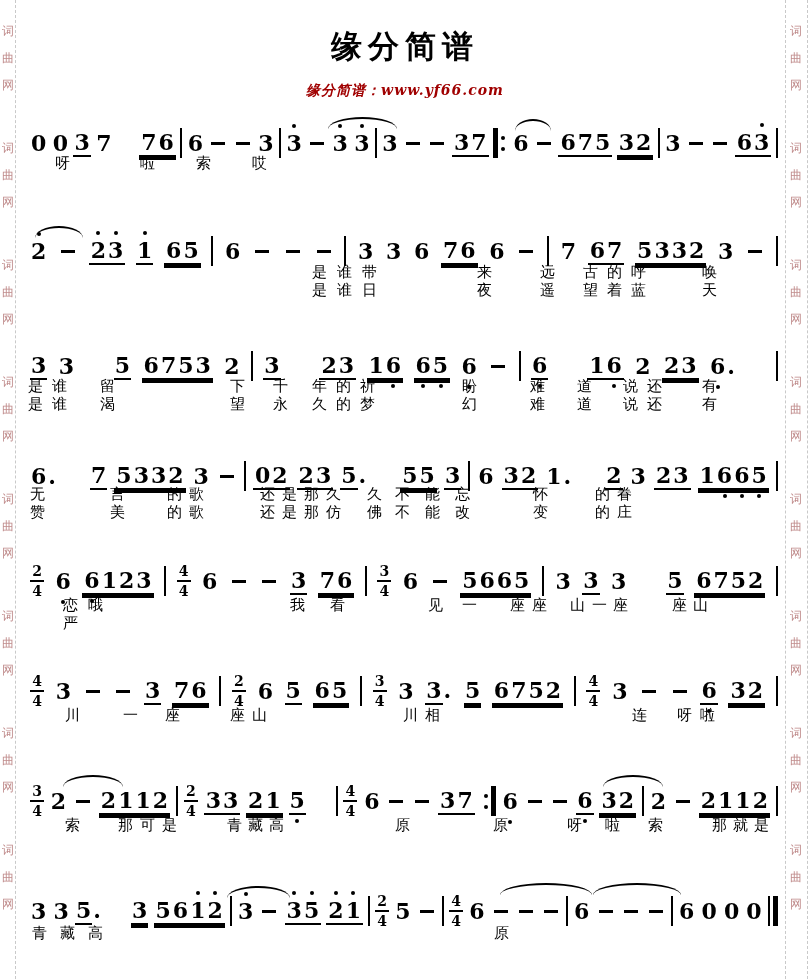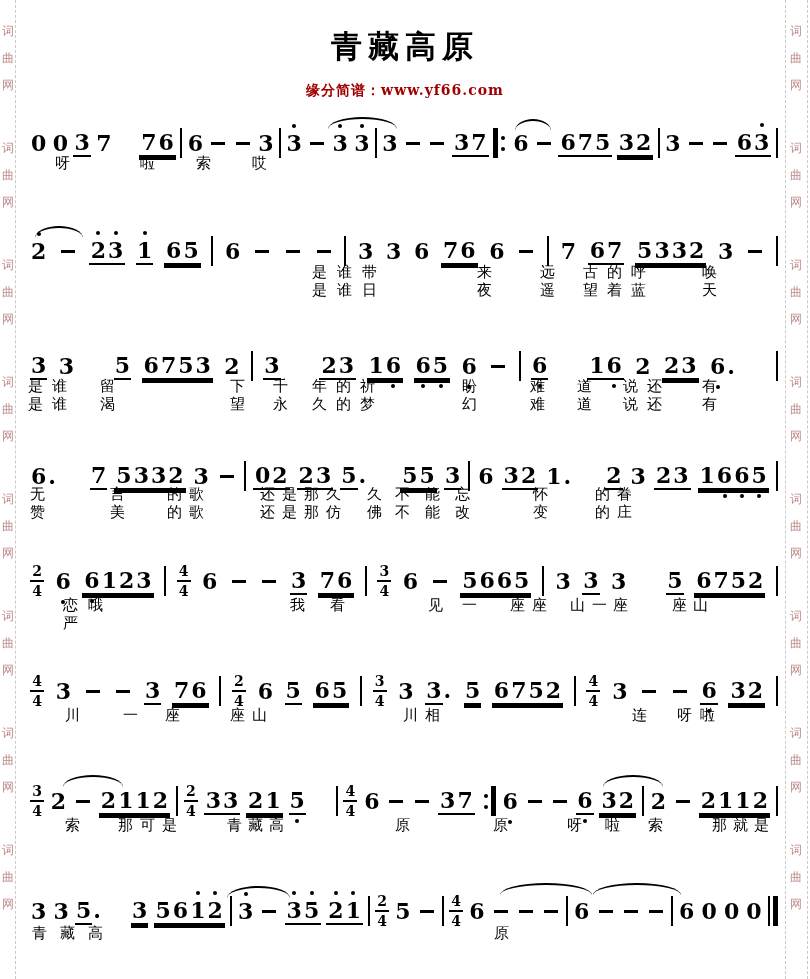--- a/index.html
+++ b/index.html
@@ -6,21 +6,21 @@
   #page{position:relative;width:810px;height:979px;background:#fff;overflow:hidden;
         font-family:"DejaVu Serif","Liberation Serif",serif;color:#000;}
   .vdash{position:absolute;top:0;bottom:0;width:0;border-left:1px dashed #c9c9c9;}
   .wm{position:absolute;top:25px;display:flex;flex-direction:column;align-items:center;
       font-size:12px;line-height:1;}
   .wm span{margin-bottom:15px;}
   .wm .wmgap{height:36px;}
   #title{position:absolute;top:26px;left:0;width:100%;text-align:center;font-size:31px;
          font-weight:bold;letter-spacing:6px;margin:0;}
   #subtitle{position:absolute;top:82px;left:0;width:100%;text-align:center;font-size:14px;
-            font-weight:bold;letter-spacing:1px;}
+            font-weight:bold;letter-spacing:1px;font-style:italic;}
   .system{position:absolute;left:30px;width:748px;height:80px;}
   .notes{position:relative;display:flex;align-items:center;justify-content:space-between;
          height:36px;font-weight:bold;}
   .notes>*{flex:0 0 auto;}
   .nw{display:inline-flex;align-items:baseline;}
   .note{position:relative;display:inline-block;font-size:22px;line-height:26px;padding:0 1px;}
   .u1{border-bottom:2px solid #000;}
   .u2{border-bottom:2px solid #000;box-shadow:0 3px 0 0 #000;}
   .grp{display:inline-flex;align-items:baseline;padding:0 1px;}
   .grp .note{border-bottom:none;box-shadow:none;}
@@ -113,21 +113,21 @@
       <span>曲</span>
       <span>网</span>
       <div class="wmgap"></div>
       <span>词</span>
       <span>曲</span>
       <span>网</span>
       <div class="wmgap"></div>
     </div>
   <div class="vdash" style="left:807px"></div>
 
-  <h1 id="title">青藏高原</h1>
+  <h1 id="title">缘分简谱</h1>
   <div id="subtitle" style="color: rgb(160, 0, 0);">缘分简谱：www.yf66.com</div>
 
   <div id="score-body">
       <div class="system" style="top: 125px;">
         <div class="notes">
           <span class="nw">
             <span class="note">0</span>
           </span>
           <span class="nw">
             <span class="note">0</span>

